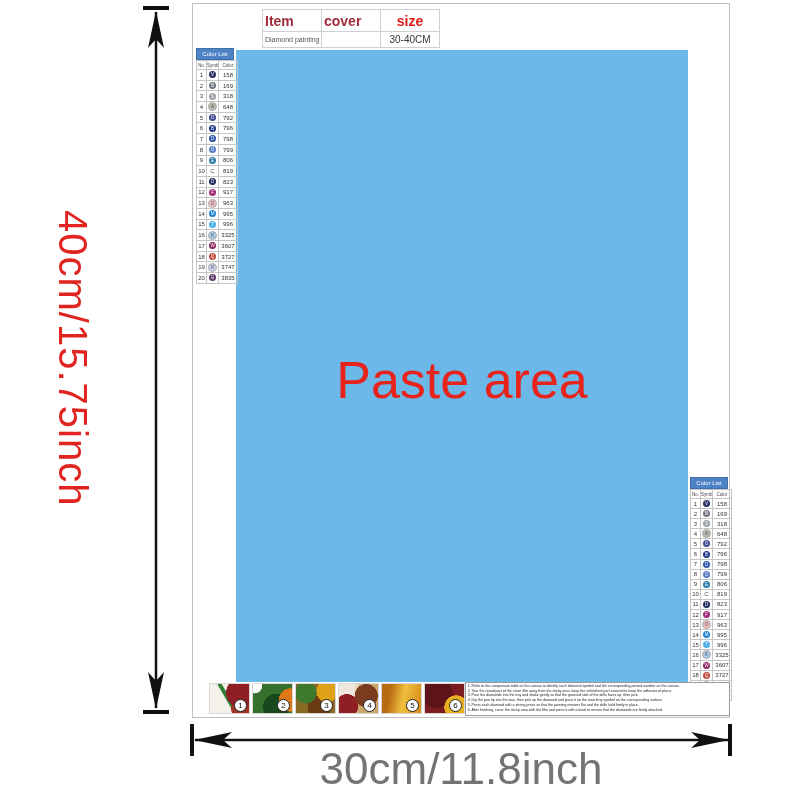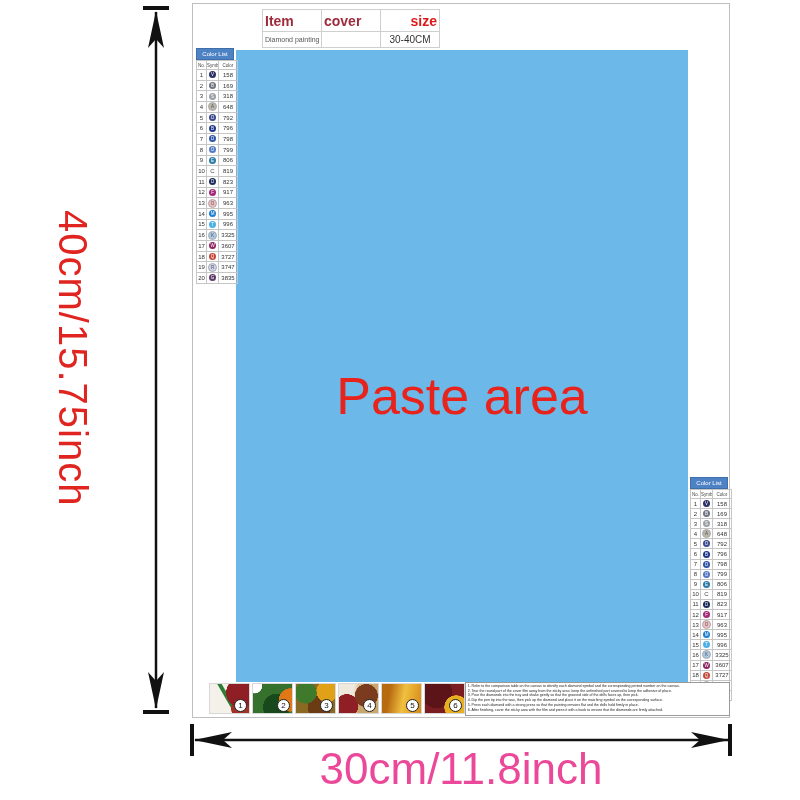--- a/index.html
+++ b/index.html
@@ -11,29 +11,29 @@
   .sheet{position:absolute;left:192px;top:3px;width:536px;height:713px;
          background:#ffffff;border:1px solid #bfbfbf;}
 
   
   .item-table{position:absolute;left:69px;top:5px;width:178px;border-collapse:collapse;
               table-layout:fixed;background:#fff;}
   .item-table td{border:1px solid #cfcfcf;padding:0 2px;overflow:hidden;white-space:nowrap;}
   .item-table .hrow td{height:21px;font-size:14px;}
   .item-table .drow td{height:15px;}
   .th-item,.th-number{color:#9e2b3c;font-weight:600;}
-  .th-size{color:#e01717;font-weight:700;text-align:right;}
+  .th-size{color:#e01717;font-weight:700;text-align:center;}
   .cell-item{font-size:7px;color:#555;}
   .cell-size{font-size:10px;color:#333;text-align:center;}
 
   
   .paste{position:absolute;left:43px;top:46px;width:452px;height:632px;background:#6cb8e9;}
   .paste-line1{position:absolute;left:0;top:178px;width:100%;text-align:center;
                font-size:62px;color:#e8231c;}
-  .paste-line2{position:absolute;left:0;top:316px;width:100%;text-align:center;
+  .paste-line2{position:absolute;left:0;top:300px;width:100%;text-align:center;
                font-size:52px;color:#e8231c;}
 
   
   .clist{position:absolute;width:38px;background:#fff;}
   .clist-left{left:3px;top:44px;}
   .clist-right{left:497px;top:473px;}
   .clist-title{height:10px;background:#4d82c4;color:#fff;font-size:6px;line-height:10px;
                text-align:center;overflow:hidden;border:1px solid #3f6ea8;}
   .clist table{border-collapse:collapse;table-layout:fixed;width:38px;}
   .clist td{border:1px solid #c6c6c6;padding:0;overflow:hidden;white-space:nowrap;
@@ -85,21 +85,21 @@
   
   .instr{position:absolute;left:272px;top:678px;width:263px;height:32px;
          border:1px solid #9a9a9a;overflow:hidden;background:#fff;}
   .instr-inner{width:182%;transform:scale(0.55);transform-origin:0 0;
                font-size:6.5px;line-height:8.6px;color:#222;padding:1px 3px;}
 
   
   .dim-height{position:absolute;left:50px;top:210px;height:340px;color:#e02420;
               font-size:40px;writing-mode:vertical-rl;letter-spacing:1px;}
   .dim-width{position:absolute;left:192px;top:744px;width:538px;text-align:center;
-             color:#ec4899;font-size:44px;}
+             color:#737373;font-size:44px;}
 
   .arrow-svg{position:absolute;}
   .v-arrow{left:139px;top:2px;}
   .h-arrow{left:186px;top:722px;}
 </style>
 </head>
 <body>
 
 <div class="stage">
 

